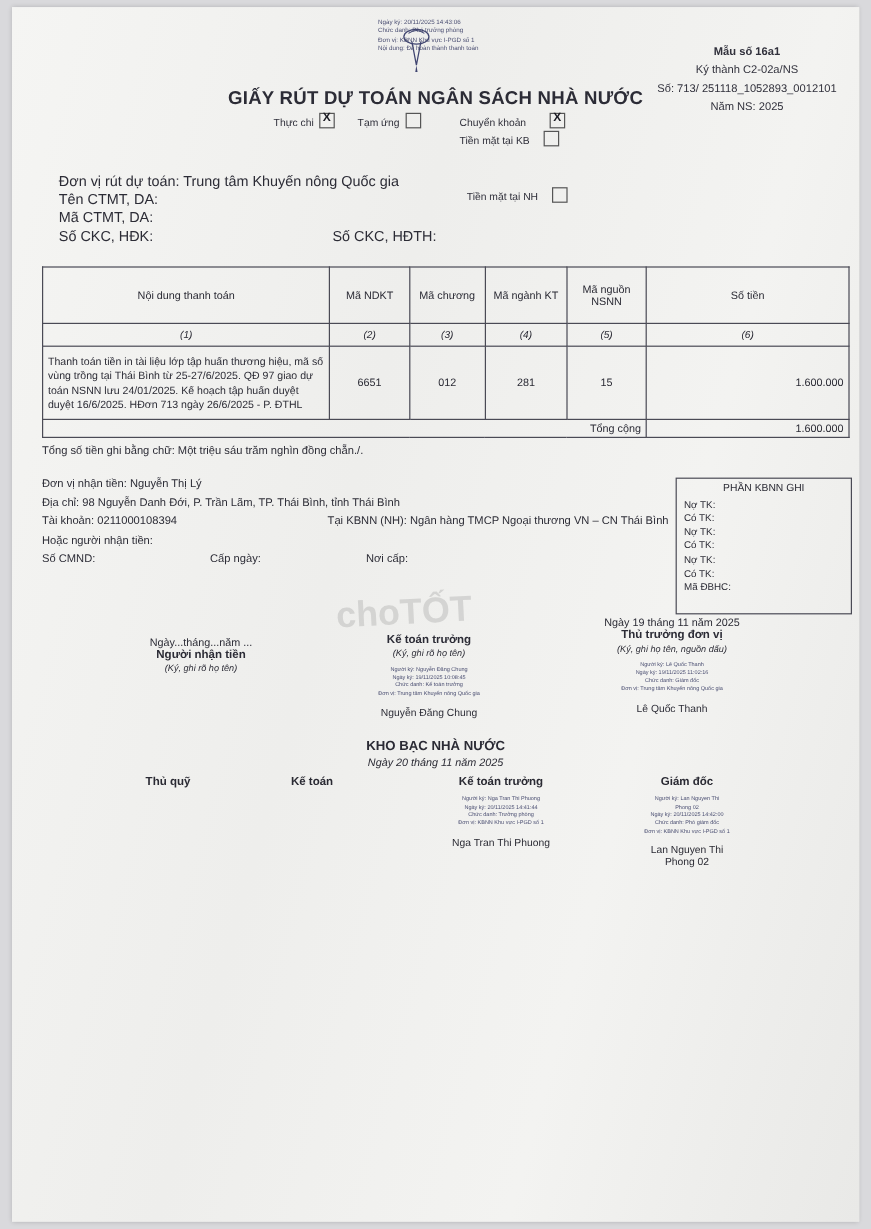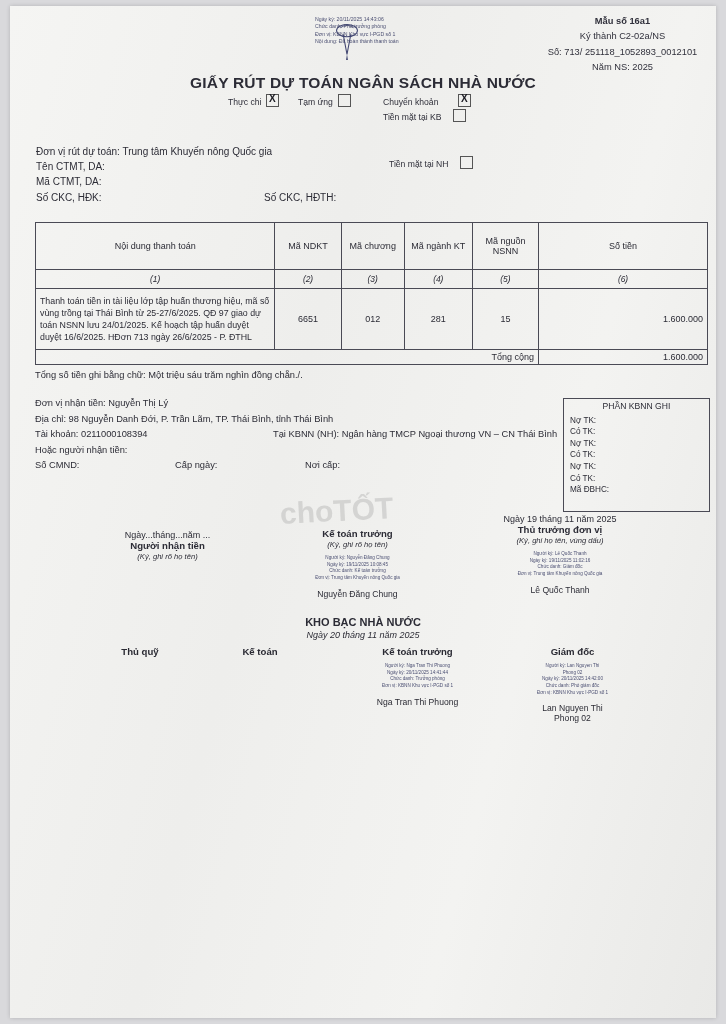--- a/index.html
+++ b/index.html
@@ -53,21 +53,21 @@
     position: absolute;
     left: 318px;
     top: 16px;
     width: 38px;
     height: 40px;
     color: #3f4470;
   }
   .mau-block {
     position: absolute;
     left: 525px;
-    top: 8px;
+    top: 30px;
     width: 175px;
     text-align: center;
     font-size: 9.3px;
     line-height: 1.65;
     color: #31313c;
   }
   .mau-block .b { font-weight: bold; }
 
   .title {
     position: absolute;
@@ -106,24 +106,24 @@
     left: 1.5px;
     top: -2.5px;
     font-size: 10px;
     font-weight: bold;
     color: #1a1a22;
   }
 
   
   .info {
     position: absolute;
-    left: 26px;
+    left: 39px;
     top: 138px;
     width: 660px;
-    font-size: 10px;
+    font-size: 12px;
     line-height: 15.2px;
     color: #2c2c36;
   }
   .info .line { position: relative; height: 15.2px; white-space: nowrap; }
   .info .right { position: absolute; left: 228px; top: 0; }
 
   
   .tbl {
     position: absolute;
     left: 25px;
@@ -392,21 +392,21 @@
             <div>Ngày ký: 19/11/2025 10:08:45</div>
             <div>Chức danh: Kế toán trưởng</div>
             <div>Đơn vị: Trung tâm Khuyến nông Quốc gia</div>
           </div>
           <div class="signame">Nguyễn Đăng Chung</div>
         </div>
 
         <div class="col" style="left:450px; top:0px; width:200px;">
           <div class="date">Ngày 19 tháng 11 năm 2025</div>
           <div class="hd">Thủ trưởng đơn vị</div>
-          <div class="sub">(Ký, ghi họ tên, vùng dấu)</div>
+          <div class="sub">(Ký, ghi họ tên, nguồn dấu)</div>
           <div class="tinystamp">
             <div>Người ký: Lê Quốc Thanh</div>
             <div>Ngày ký: 19/11/2025 11:02:16</div>
             <div>Chức danh: Giám đốc</div>
             <div>Đơn vị: Trung tâm Khuyến nông Quốc gia</div>
           </div>
           <div class="signame">Lê Quốc Thanh</div>
         </div>
       </div>
 

